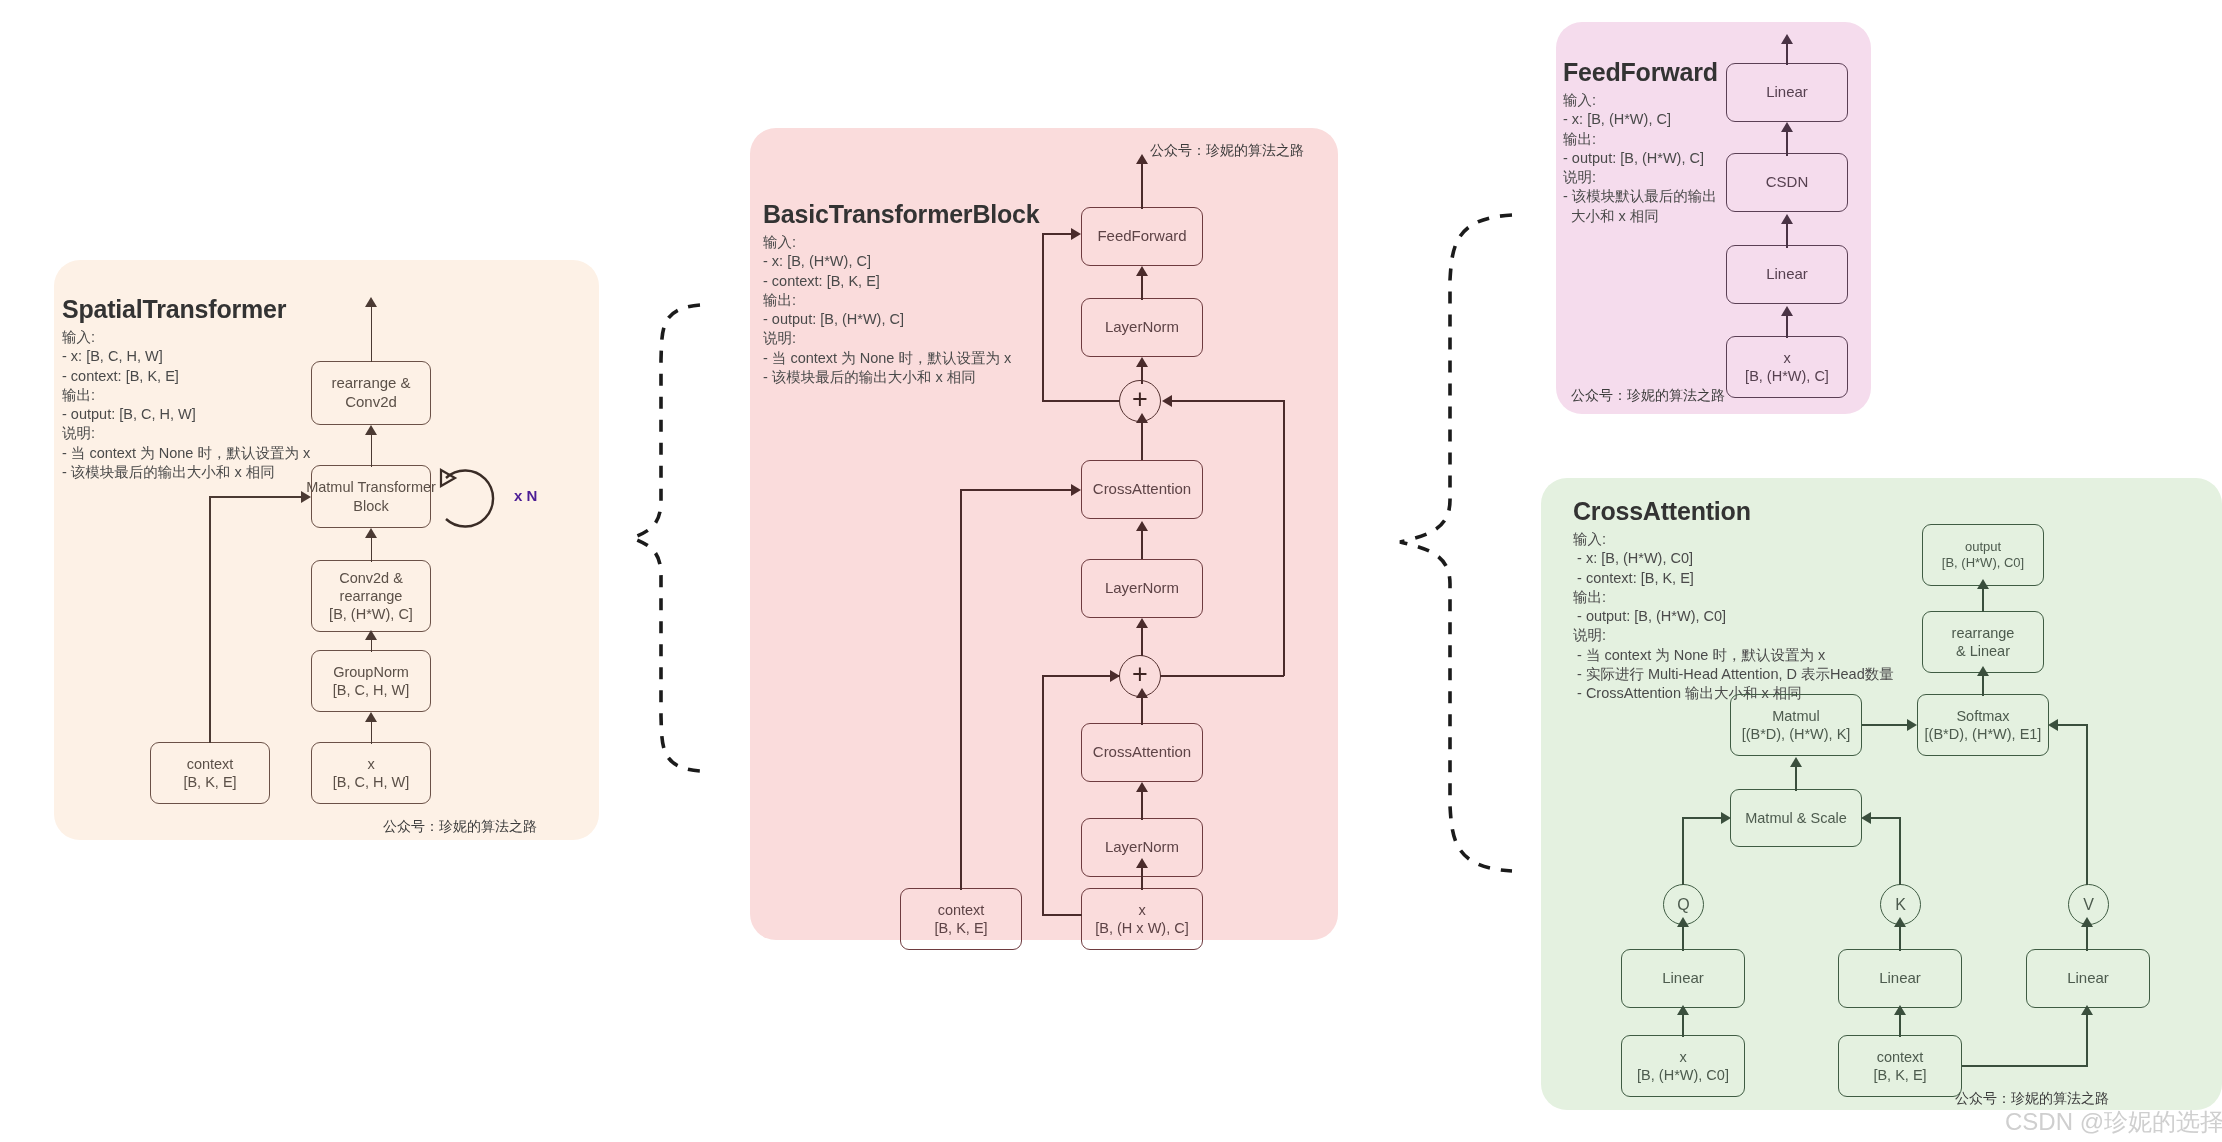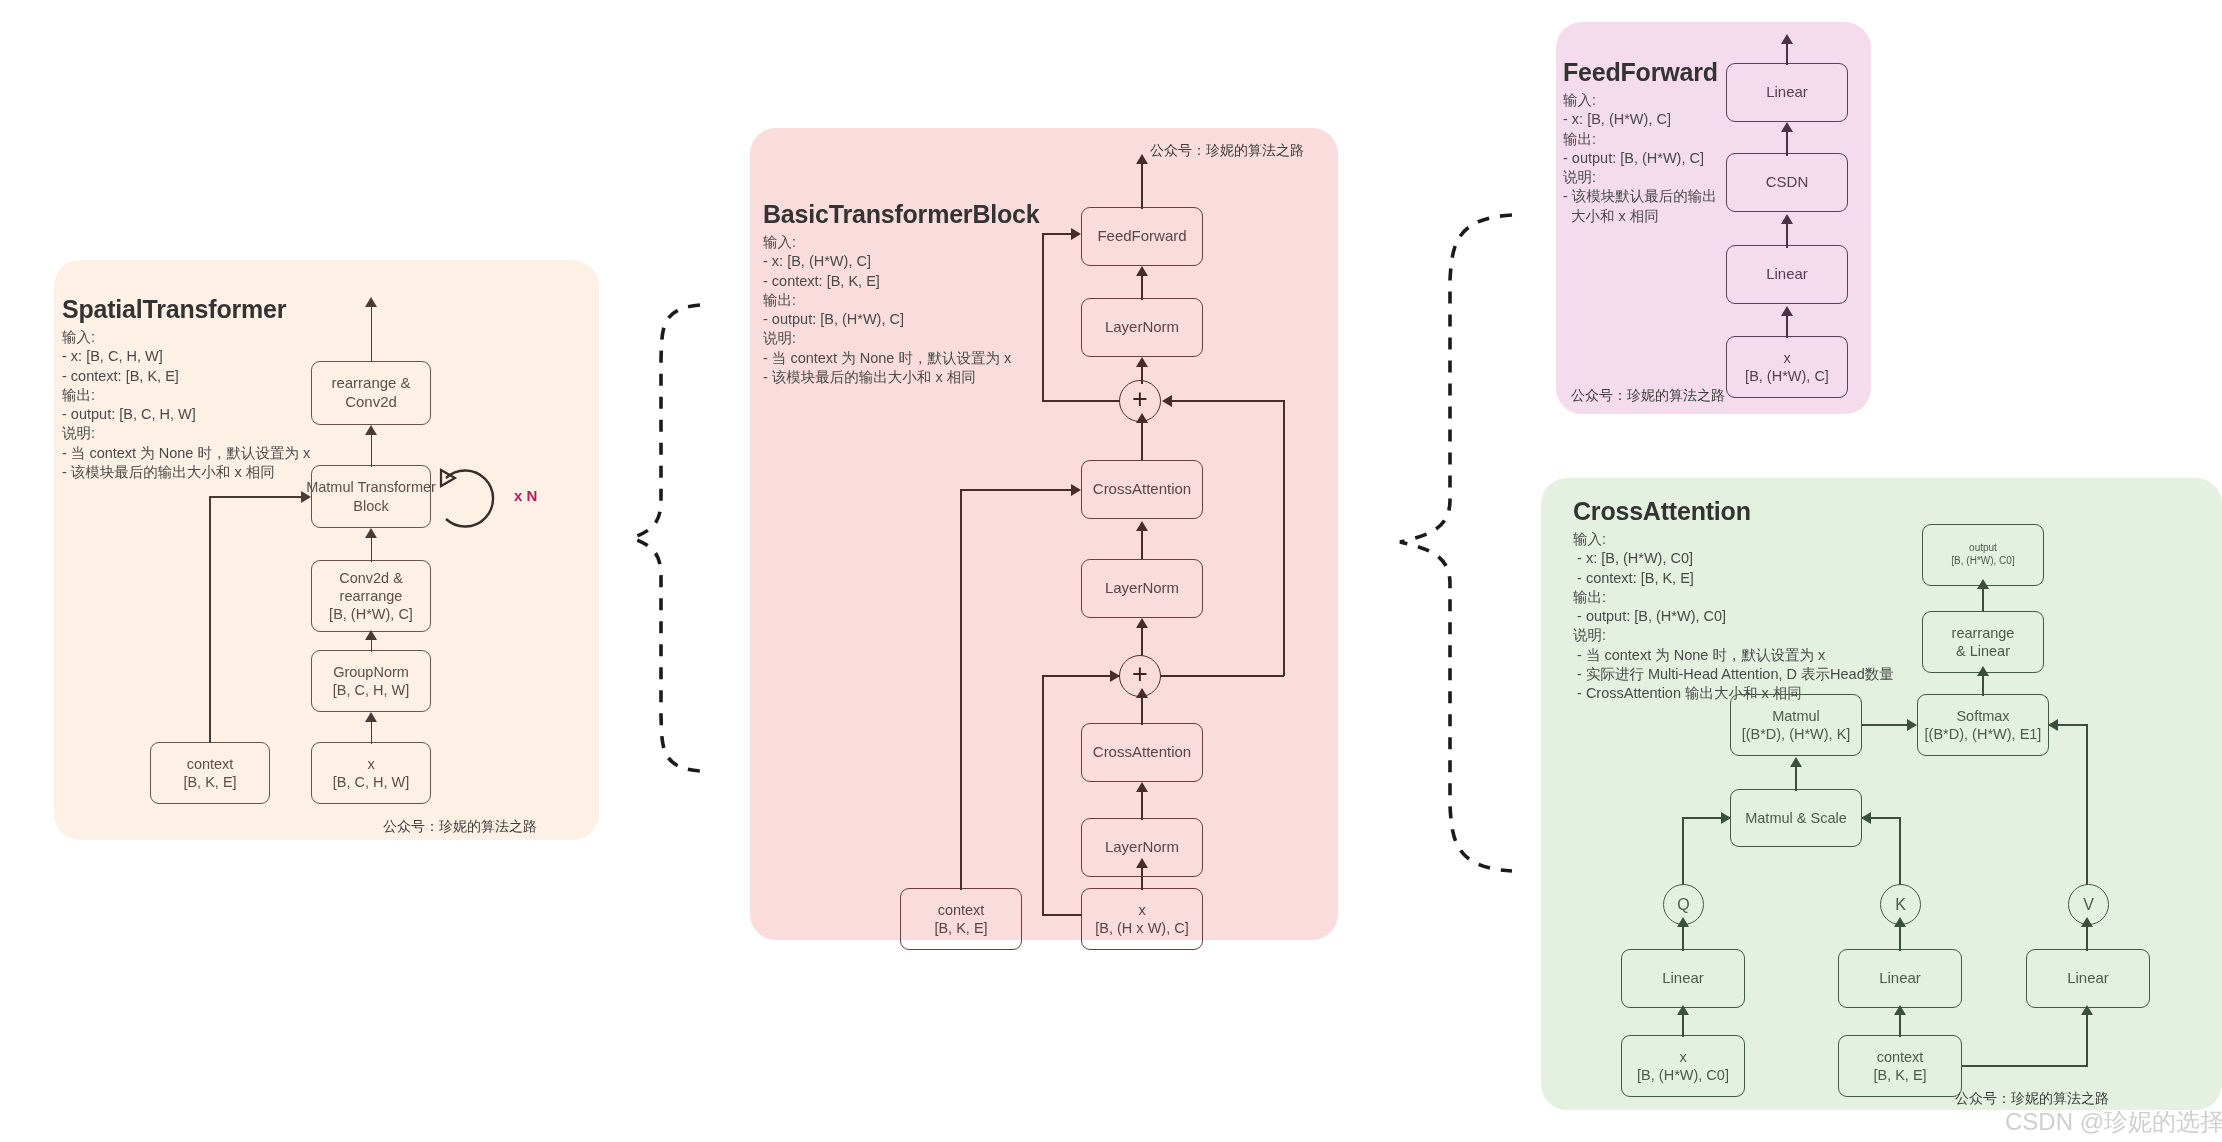--- a/index.html
+++ b/index.html
@@ -94,21 +94,21 @@
   .csdn{
     position:absolute;
     font-size:24px;
     color:#cfcfcf;
     white-space:nowrap;
   }
   .xn{
     position:absolute;
     font-weight:bold;
     font-size:15px;
-    color:#be185d;
+    color:#4c1d95;
   }
   svg.overlay{position:absolute;left:0;top:0;width:2222px;height:1142px;pointer-events:none;}
 </style>
 </head>
 <body>
 
 <div id="canvas">
 
   <div class="panel" style="left:54px;top:260px;width:545px;height:580px;background:#fdf1e6;"></div>
 
@@ -286,21 +286,21 @@
  - x: [B, (H*W), C0]
  - context: [B, K, E]
 输出:
  - output: [B, (H*W), C0]
 说明:
  - 当 context 为 None 时，默认设置为 x
  - 实际进行 Multi-Head Attention, D 表示Head数量
  - CrossAttention 输出大小和 x 相同</div>
   <div class="wm" style="left:1955px;top:1090px;">公众号：珍妮的算法之路</div>
 
-  <div class="node green" style="left:1922px;top:524px;width:122px;height:62px;font-size:10px;">output
+  <div class="node green" style="left:1922px;top:524px;width:122px;height:62px;font-size:13px;">output
 [B, (H*W), C0]</div>
 
   <div class="node green" style="left:1922px;top:611px;width:122px;height:62px;font-size:14.5px;">rearrange
 &amp; Linear</div>
 
   <div class="node green" style="left:1917px;top:694px;width:132px;height:62px;font-size:14.5px;">Softmax
 [(B*D), (H*W), E1]</div>
 
   <div class="node green" style="left:1730px;top:694px;width:132px;height:62px;font-size:14.5px;">Matmul
 [(B*D), (H*W), K]</div>

